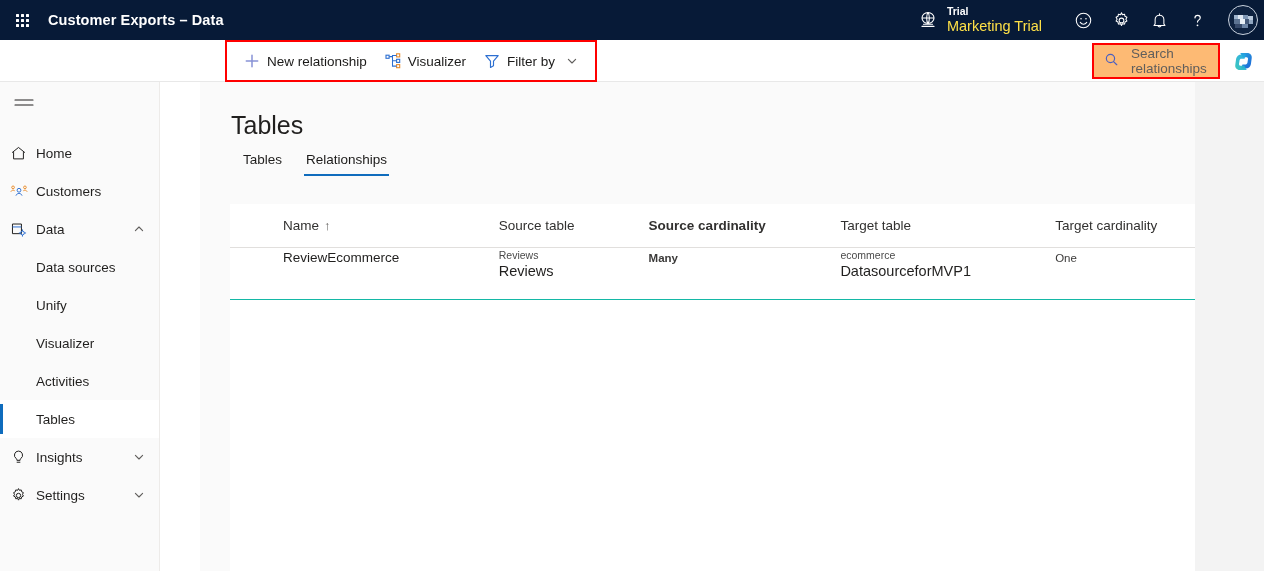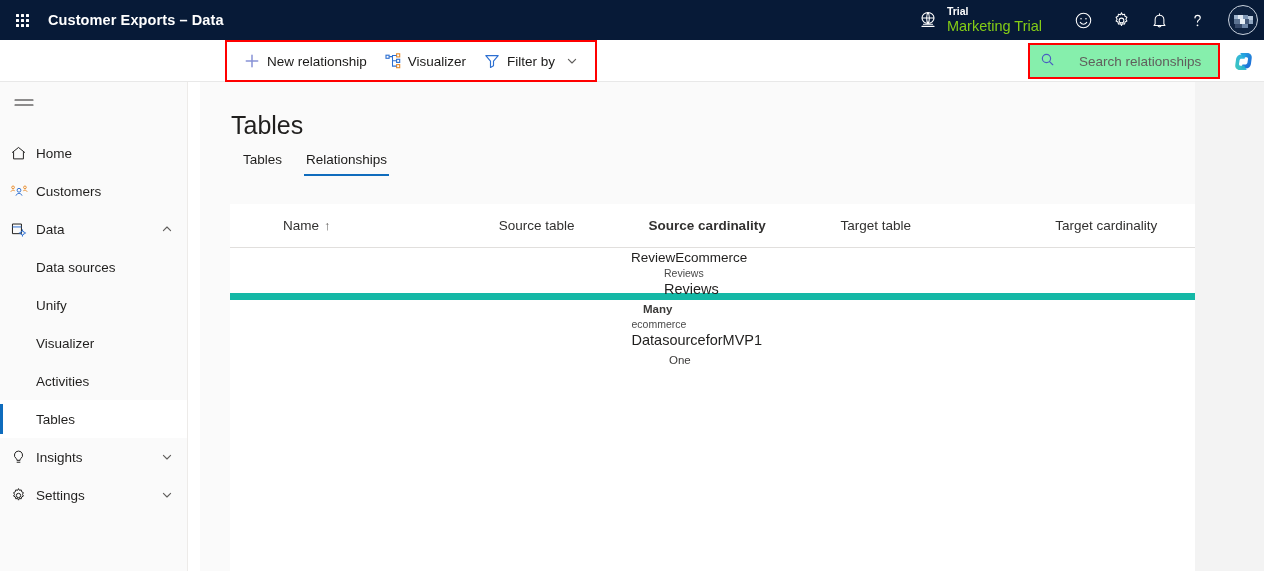--- a/index.html
+++ b/index.html
@@ -37,21 +37,21 @@
     letter-spacing: 0.1px; margin-left: 4px;
   }
   .topbar-spacer { flex: 1; }
   .trial-block {
     display: flex; align-items: center; gap: 9px;
     margin-right: 22px;
   }
   .globe-icon { width: 20px; height: 20px; display:block; }
   .trial-text { line-height: 1.12; }
   .trial-label { font-size: 10.5px; font-weight: bold; color: #ffffff; display: block; }
-  .trial-name  { font-size: 14.5px; color: #84cc16; display: block; }
+  .trial-name  { font-size: 14.5px; color: #fde047; display: block; }
   .topbar-icons { display: flex; align-items: center; gap: 0px; margin-right: 6px; }
   .tb-icon {
     width: 38px; height: 40px;
     display: flex; align-items: center; justify-content: center;
     cursor: pointer;
   }
   .tb-icon svg { display: block; }
   .avatar-wrap {
     width: 42px; height: 40px;
     display: flex; align-items: center; justify-content: center;
@@ -86,39 +86,39 @@
     font-size: 13.5px; color: #1b1a19;
     cursor: pointer; white-space: nowrap;
     background: transparent; border: none;
     font-family: "Liberation Sans", sans-serif;
   }
   .cmd-btn svg { display: block; flex: none; }
   .chev-sm { margin-left: 4px; }
 
   .search-box {
     position: absolute; right: 44px; top: 3px;
-    width: 192px; height: 36px;
+    width: 128px; height: 36px;
     border: 2px solid #FF0000;
     display: flex; align-items: center;
-    padding-left: 10px; gap: 24px;
-    background: #86efac;
+    padding-left: 10px; gap: 12px;
+    background: #fdba74;
     cursor: text;
   }
   .search-ph { font-size: 13.5px; color: #605e5c; }
   .copilot-btn {
     position: absolute; right: 6px; top: 6px;
     width: 30px; height: 30px;
     display: flex; align-items: center; justify-content: center;
     cursor: pointer;
   }
 
   
   .sidebar {
     position: absolute; top: 82px; left: 0;
-    width: 188px; height: 489px;
+    width: 160px; height: 489px;
     background: #fafafa;
     border-right: 1px solid #edebe9;
   }
   .hamburger {
     width: 48px; height: 44px;
     display: flex; align-items: center; justify-content: center;
     cursor: pointer;
   }
   .nav-item {
     position: relative;
@@ -187,26 +187,25 @@
     display: flex; align-items: center;
     height: 44px;
     border-bottom: 1px solid #e1dfdd;
     padding-left: 53px;
   }
   .th {
     font-size: 13.5px; color: #323130;
     display: flex; align-items: center; gap: 5px;
   }
   .tbl-row {
-    display: flex; align-items: center;
+    display: flex; 
     height: 52px;
     padding-left: 53px;
-    border-bottom: 7px solid #14b8a6;
-    cursor: pointer;
-    flex-direction: column;
+    border-bottom: 1px solid #14b8a6;
+    cursor: pointer;
   }
   .col-name    { width: 216px; }
   .col-srctbl  { width: 150px; }
   .col-srccard { width: 192px; font-weight: bold; }
   .col-tgttbl  { width: 215px; }
   .col-tgtcard { width: 140px; }
 
   .cell-main { font-size: 13.5px; color: #201f1e; }
   .cell-sub  { font-size: 10.5px; color: #4a4a4a; line-height: 1.35; }
   .cell-big  { font-size: 14.5px; color: #201f1e; line-height: 1.3; }

